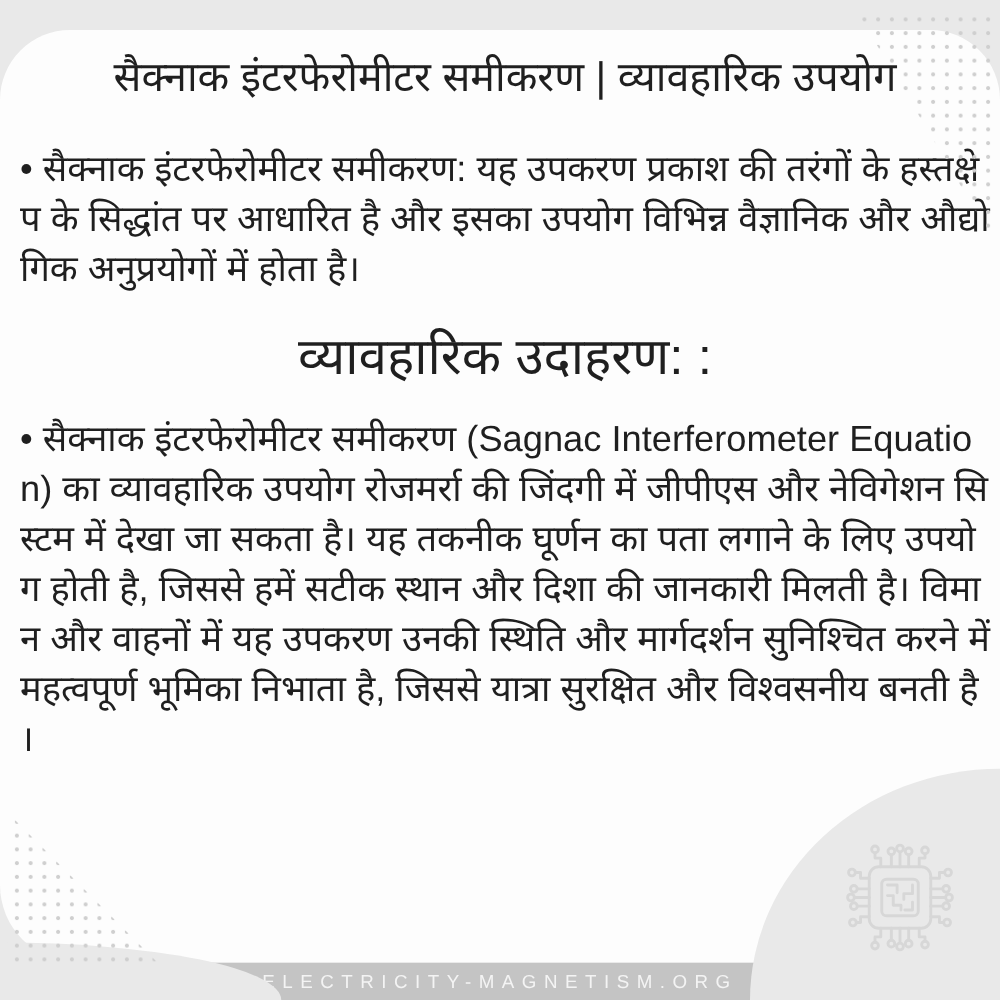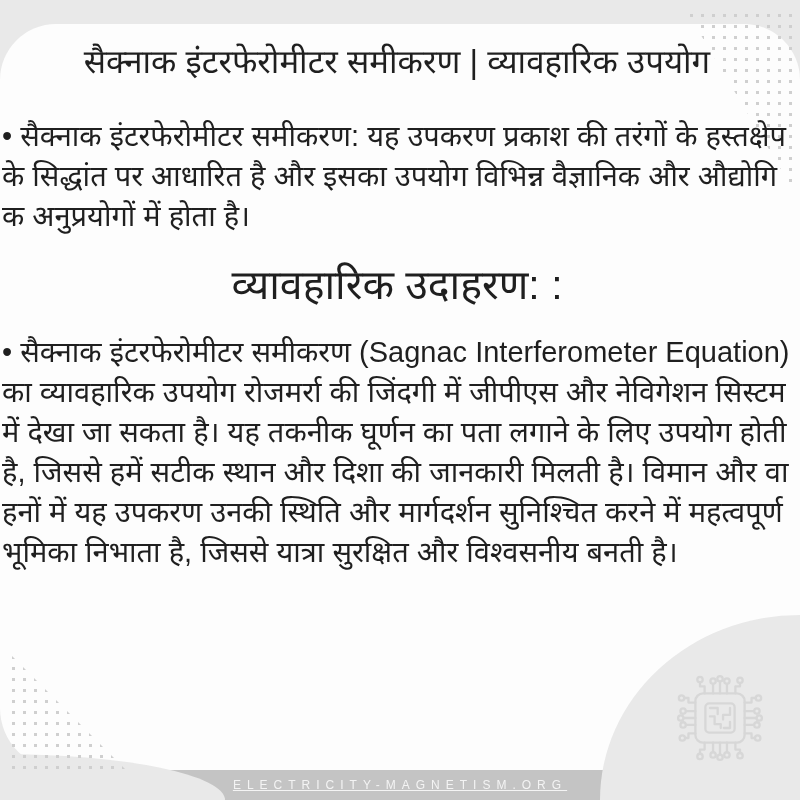--- a/index.html
+++ b/index.html
@@ -8,39 +8,39 @@
     background:#e9e9e9;
     font-family:"Liberation Sans","DejaVu Sans",sans-serif;
   }
   
   .footer-bar{
     position:absolute;left:0;right:0;bottom:0;height:30px;
     background:#c4c4c4;z-index:1;
     display:flex;align-items:center;justify-content:center;
   }
   .footer-text{
-    color:#f4f4f4;font-size:12px;letter-spacing:6px;font-weight:400;text-decoration:underline;
+    color:#f4f4f4;font-size:15px;letter-spacing:6px;font-weight:400;
   }
   
   .corner-cover-br{
     position:absolute;right:0;bottom:0;width:200px;height:185px;
     background:#e9e9e9;border-top-left-radius:100%;z-index:2;
   }
   .corner-cover-bl{
     position:absolute;left:0;bottom:0;width:225px;height:46px;
     background:#e9e9e9;border-top-right-radius:100%;z-index:2;
   }
   
   .card{
     position:absolute;left:0;right:0;top:24px;bottom:30px;
     background:#fdfdfd;
     border-radius:56px 56px 0 62px;
     z-index:1;
     box-sizing:border-box;
-    padding:12px 8px 0 2px;
+    padding:12px 8px 0 16px;
     color:#1f1f1f;
   }
   .card-title{
     text-align:center;font-size:33px;line-height:44px;font-weight:500;
     margin:4px 0 0 0;white-space:nowrap;
   }
   .para{
     font-size:29px;line-height:40px;font-weight:400;
     word-break:break-all;line-break:anywhere;
     margin:0;

